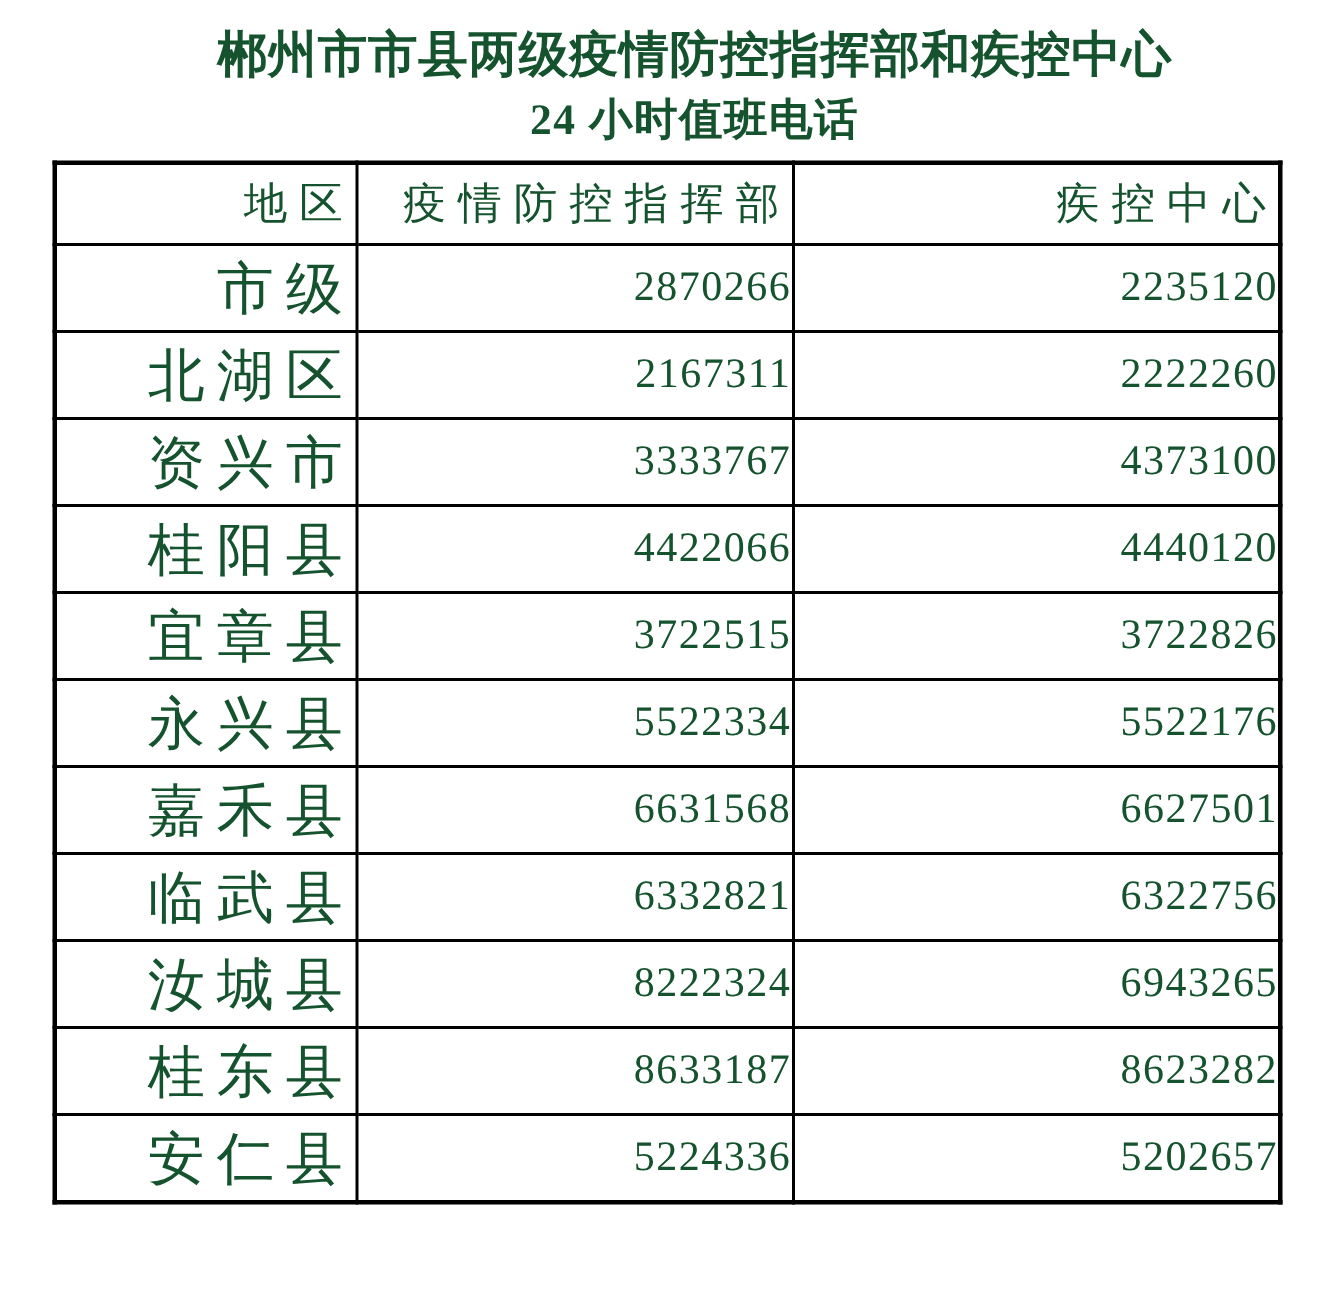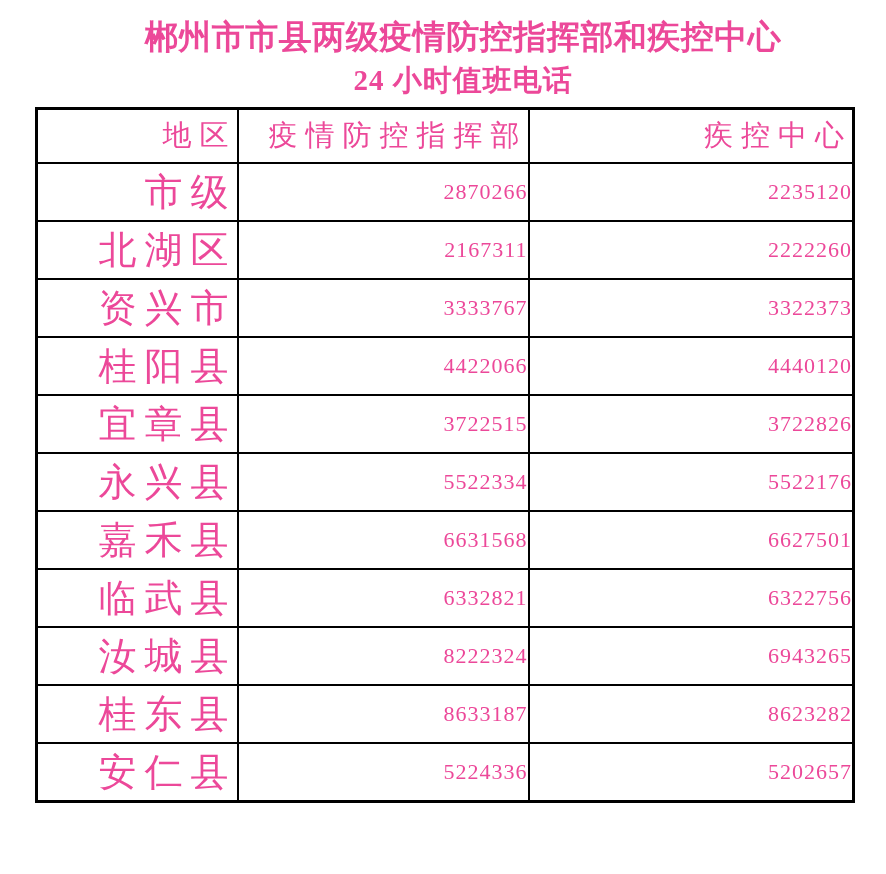--- a/index.html
+++ b/index.html
@@ -5,21 +5,21 @@
   html, body {
     margin: 0;
     padding: 0;
     background: #ffffff;
   }
   .page {
     position: relative;
     width: 886px;
     height: 874px;
     background: #ffffff;
-    color: #ec4899;
+    color: #14532d;
     font-family: "Liberation Serif", "DejaVu Serif", serif;
     overflow: hidden;
   }
   .title-block {
     position: absolute;
     top: 14px;
     left: 40px;
     width: 846px;
     text-align: center;
   }
@@ -63,21 +63,21 @@
   }
   .phone-table td {
     height: 56px;
   }
   td.cjk-cell {
     font-size: 38px;
     letter-spacing: 8px;
     text-indent: 8px;
   }
   td.num-cell {
-    font-size: 22px;
+    font-size: 28px;
     letter-spacing: 1px;
   }
 </style>
 </head>
 <body>
 
 <div class="page">
 
   <div class="title-block">
     <div class="title-line1">郴州市市县两级疫情防控指挥部和疾控中心</div>
@@ -107,21 +107,21 @@
     <tr>
       <td class="cjk-cell">北湖区</td>
       <td class="num-cell">2167311</td>
       <td class="num-cell">2222260</td>
     </tr>
 
 
     <tr>
       <td class="cjk-cell">资兴市</td>
       <td class="num-cell">3333767</td>
-      <td class="num-cell">3322373</td>
+      <td class="num-cell">4373100</td>
     </tr>
 
     <tr>
       <td class="cjk-cell">桂阳县</td>
       <td class="num-cell">4422066</td>
       <td class="num-cell">4440120</td>
     </tr>
 
     <tr>
       <td class="cjk-cell">宜章县</td>

